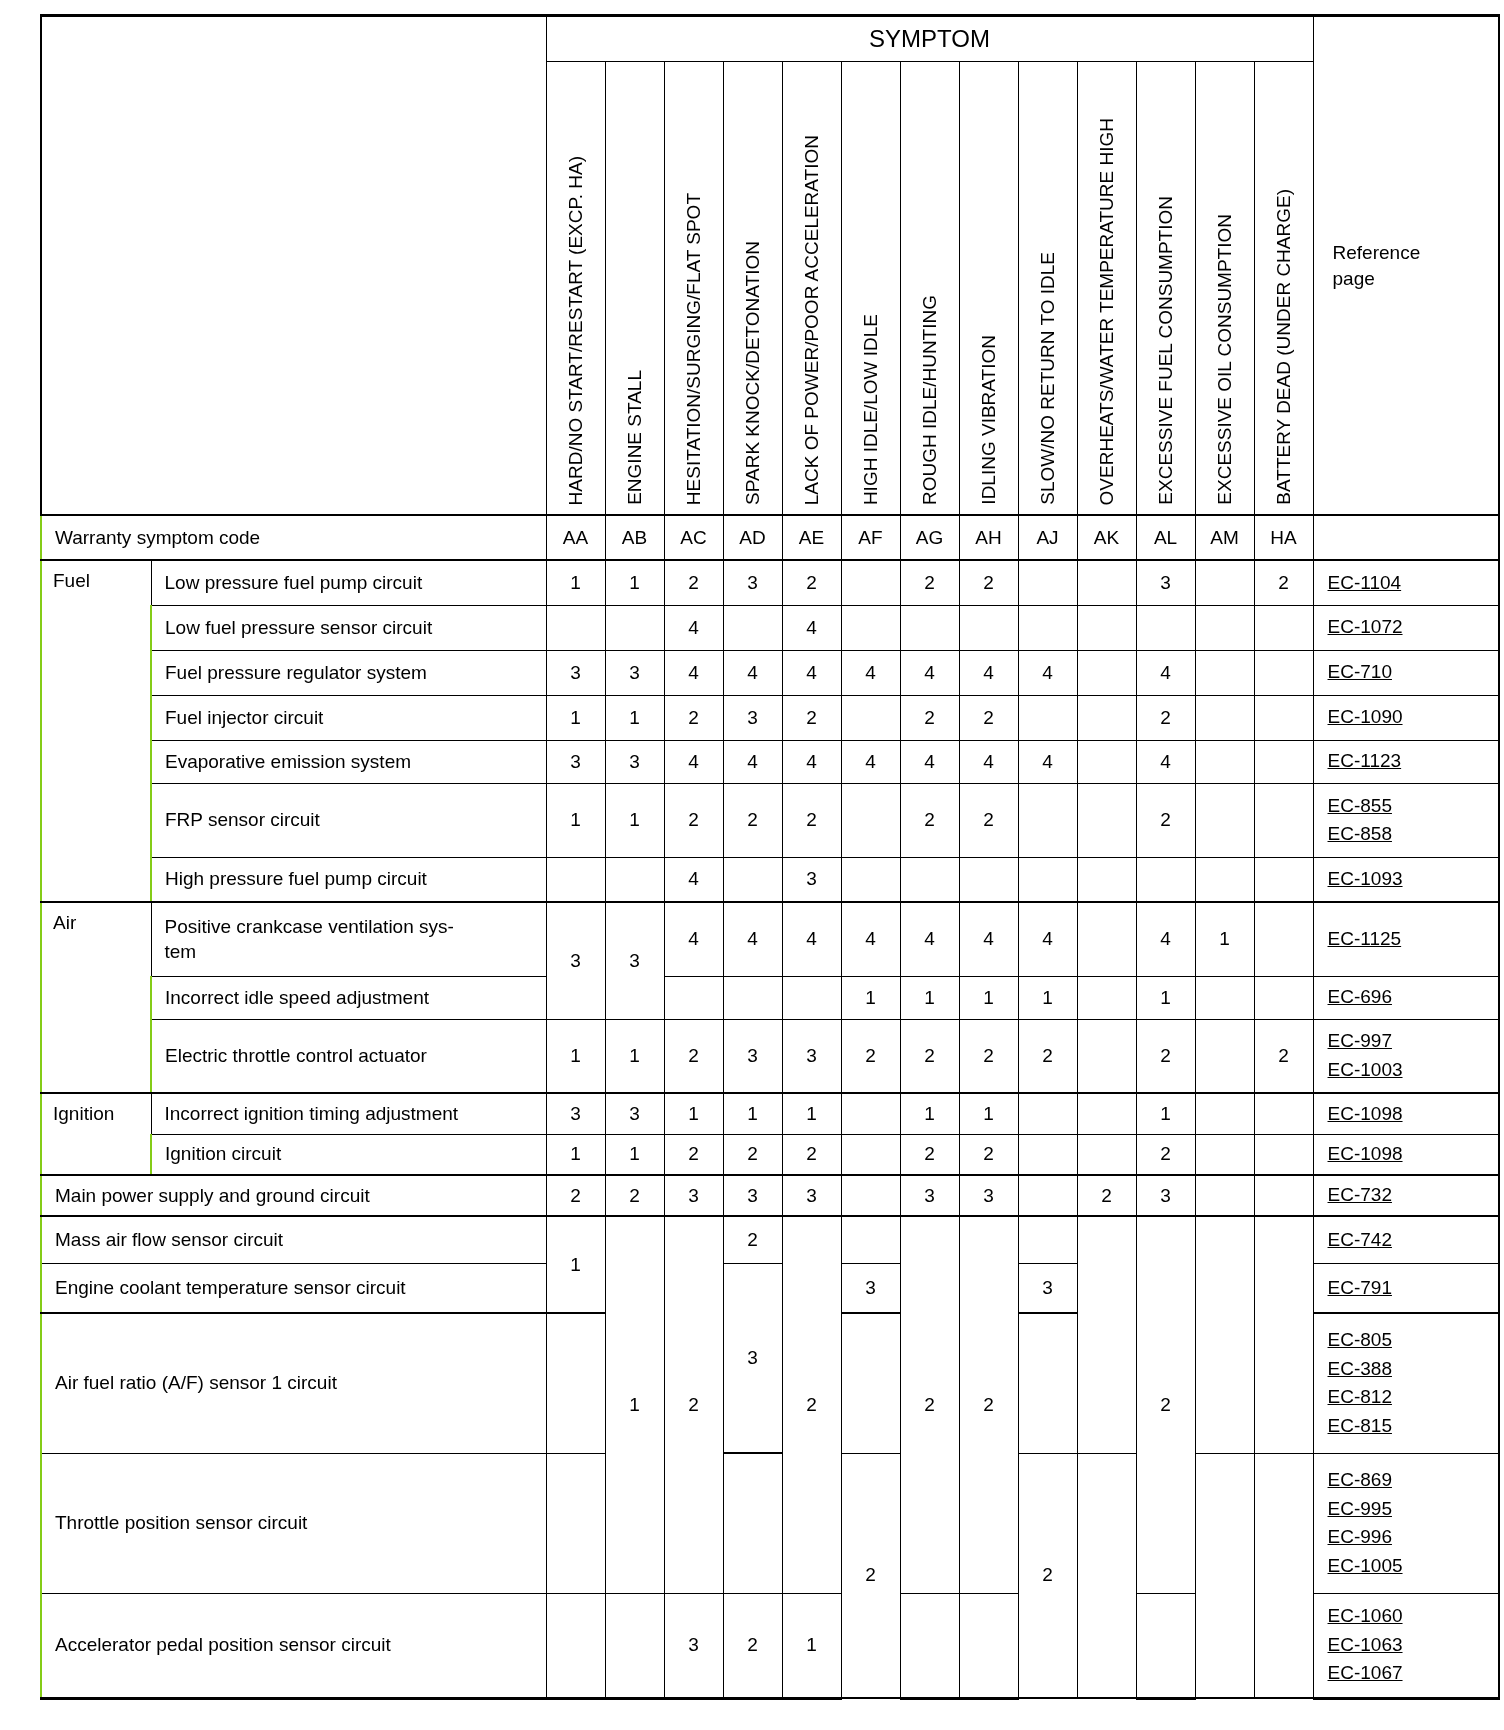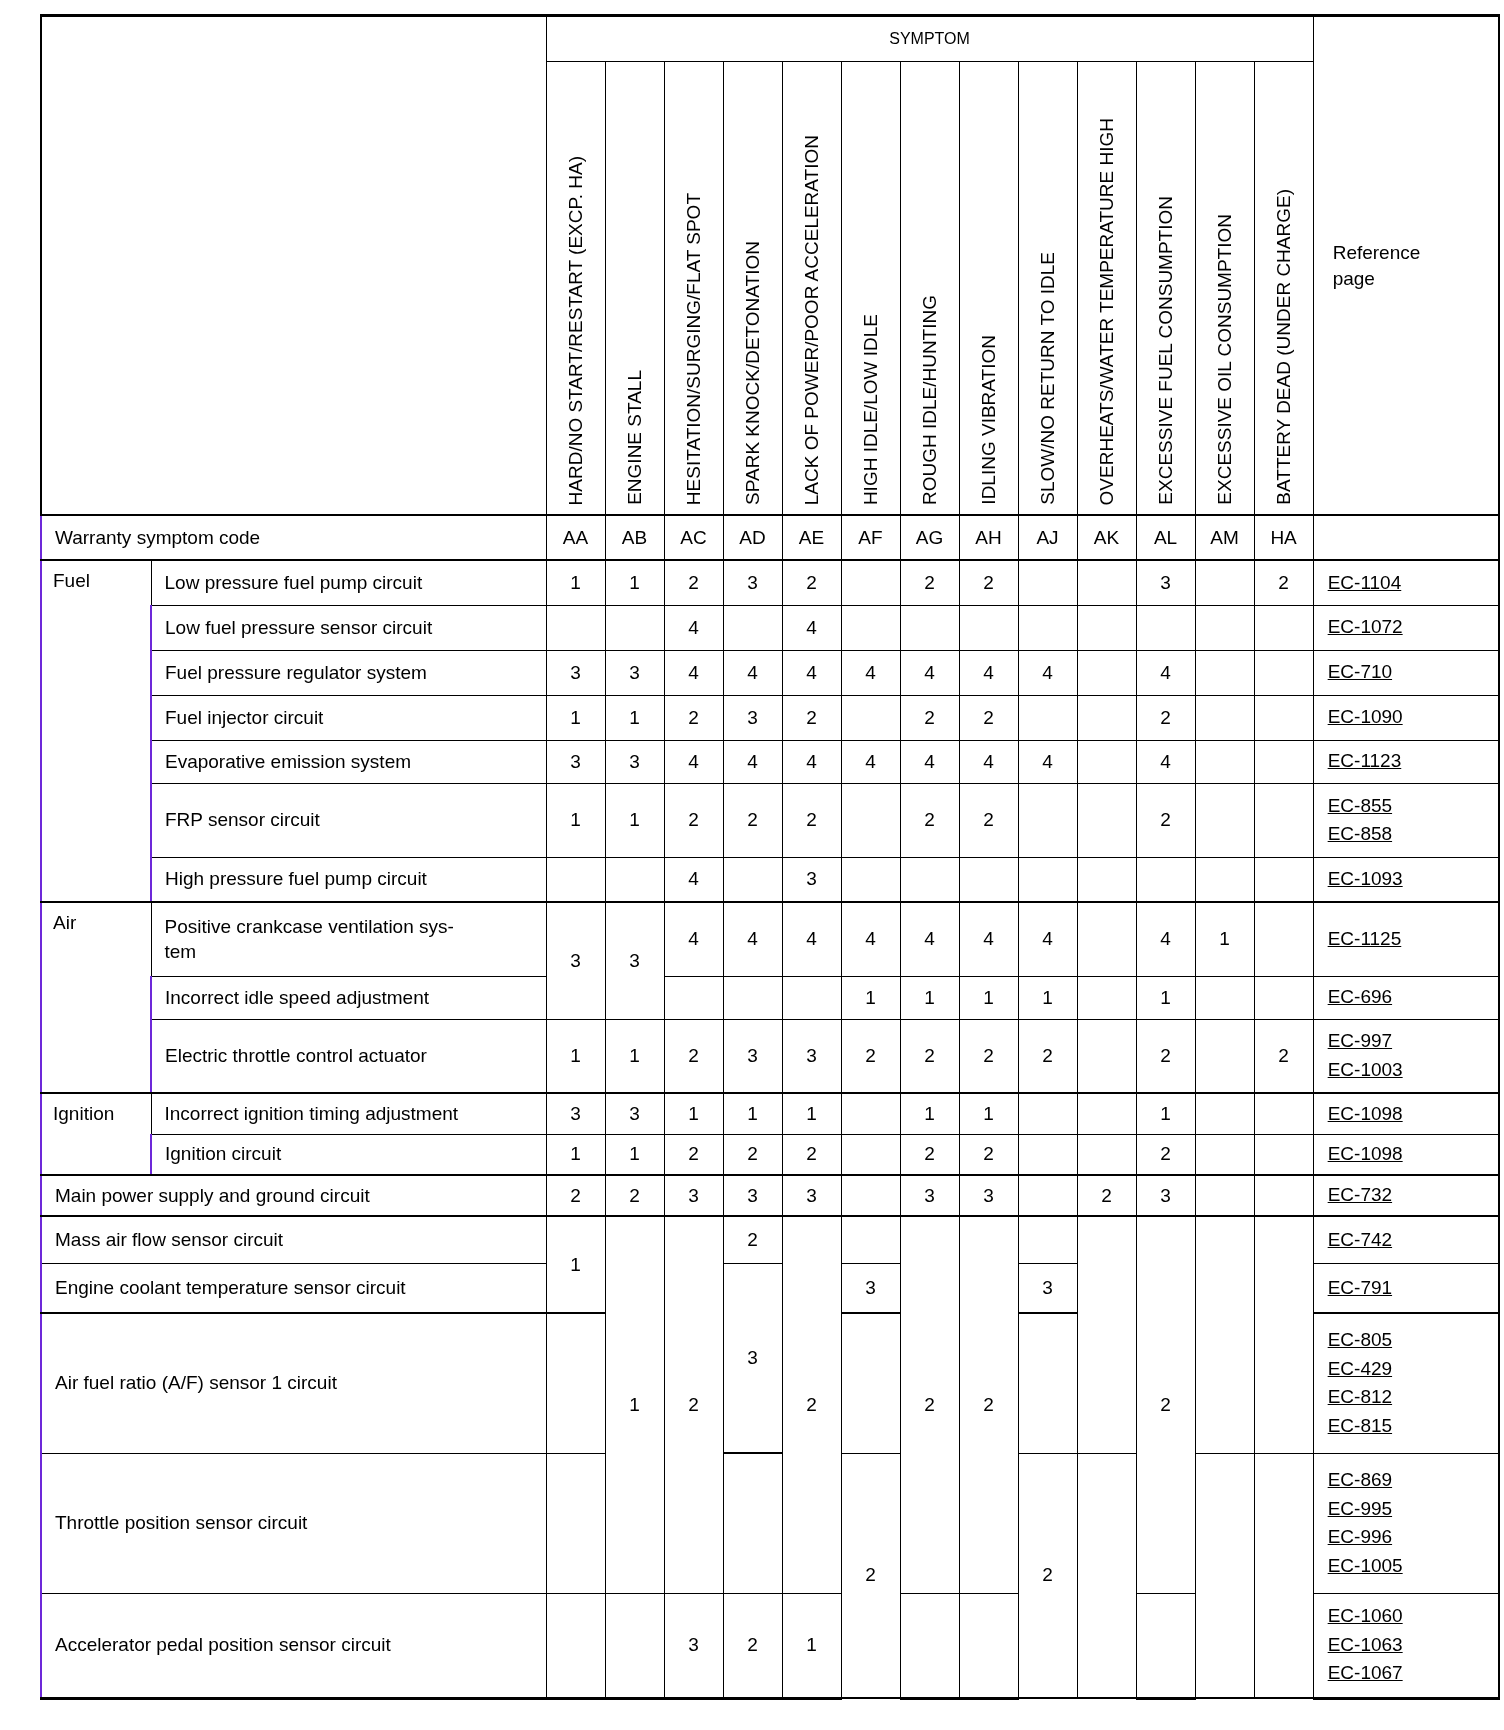--- a/index.html
+++ b/index.html
@@ -2,36 +2,36 @@
 <html><head>
 <meta charset="utf-8">
 <style>
   html,body{margin:0;padding:0;background:#ffffff;}
   body{width:1504px;min-height:1730px;font-family:"Liberation Sans","DejaVu Sans",sans-serif;color:#000;}
   #app{padding:14px 0 0 40px;}
   table{border-collapse:collapse;table-layout:fixed;width:1458px;border:2px solid #000;}
   td,th{border:1px solid #000;font-size:19px;font-weight:normal;color:#000;padding:0;overflow:hidden;background:#fff;}
   
   th.corner{border-top:3px solid #000;border-left:2px solid #000;}
-  th.symptom{border-top:3px solid #000;height:44px;text-align:center;vertical-align:middle;font-size:16px;}
+  th.symptom{border-top:3px solid #000;height:44px;text-align:center;vertical-align:middle;font-size:24px;}
   th.refhead{border-top:3px solid #000;border-right:2px solid #000;text-align:left;vertical-align:middle;padding-left:19px;white-space:pre-line;line-height:1.35;}
   tr.vhrow th{height:452px;vertical-align:bottom;text-align:center;border-bottom:2px solid #000;}
   .vtext{display:inline-block;writing-mode:vertical-rl;transform:rotate(180deg);white-space:nowrap;padding:4px 0 10px 0;line-height:1;}
   th.corner,th.refhead{border-bottom:2px solid #000;}
   
   td.cat{vertical-align:top;text-align:left;padding:9px 4px 0 11px;}
   td.sys{vertical-align:middle;text-align:left;padding:4px 6px 4px 13px;white-space:pre-line;line-height:1.35;}
   td.nm{vertical-align:middle;text-align:left;padding:4px 6px 4px 13px;}
   td.v{text-align:center;vertical-align:middle;}
   td.ref{vertical-align:middle;text-align:left;padding:5px 4px 5px 14px;line-height:1.5;}
   .lnk{text-decoration:underline;display:block;width:max-content;cursor:pointer;}
   
   tr.sep>td{border-bottom-width:2px;}
   td.sb{border-bottom-width:2px;margin-top:36px;}
-  tbody td:first-child{border-left:2px solid #6d28d9;}
+  tbody td:first-child{border-left:2px solid #84cc16;}
   td.ref,th.refhead{border-right:2px solid #000;}
   tr.lastrow>td{border-bottom:3px solid #000;}
 </style>
 </head>
 <body>
 
 <div id="app">
     <table>
       <colgroup>
         <col style="width: 110px;">
@@ -371,21 +371,21 @@
             <span class="lnk">EC-791</span>
           </td>
         </tr>
         <tr style="height: 140px;">
           <td class="nm" colspan="2">Air fuel ratio (A/F) sensor 1 circuit</td>
           <td class="v"></td>
           <td class="v"></td>
           <td class="v"></td>
           <td class="ref">
             <span class="lnk">EC-805</span>
-            <span class="lnk">EC-429</span>
+            <span class="lnk">EC-388</span>
             <span class="lnk">EC-812</span>
             <span class="lnk">EC-815</span>
           </td>
         </tr>
         <tr style="height: 140px;">
           <td class="nm" colspan="2">Throttle position sensor circuit</td>
           <td class="v"></td>
           <td class="v"></td>
           <td class="v" rowspan="2">2</td>
           <td class="v" rowspan="2">2</td>

